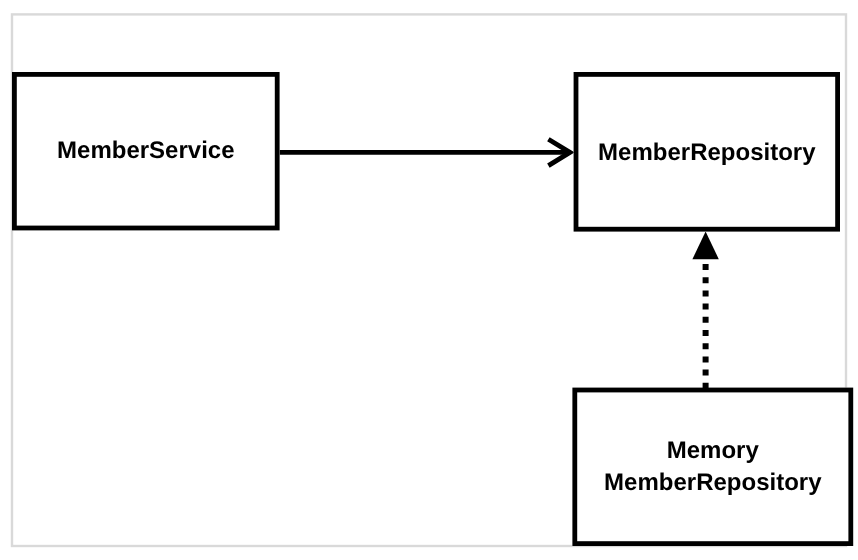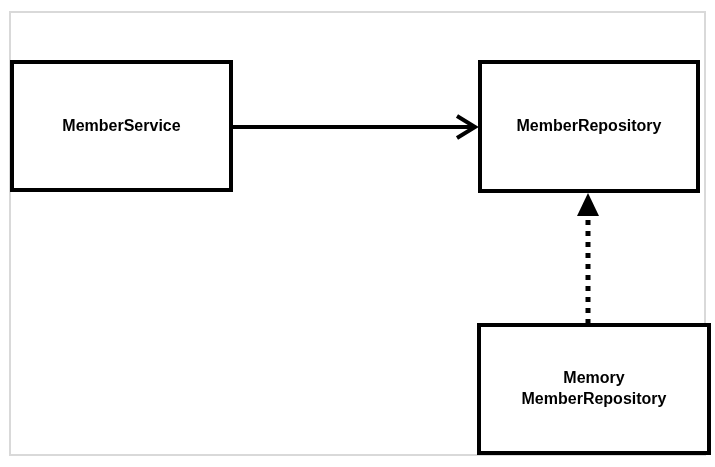--- a/index.html
+++ b/index.html
@@ -28,21 +28,21 @@
   .node {
     position: absolute;
     border: 4px solid #000000;
     background: #ffffff;
     display: flex;
     flex-direction: column;
     align-items: center;
     justify-content: center;
     text-align: center;
     font-weight: bold;
-    font-size: 16px;
+    font-size: 20px;
     line-height: 1.3;
     color: #000000;
     box-sizing: border-box;
   }
   .member-service {
     left: 10px;
     top: 60px;
     width: 223px;
     height: 132px;
   }

